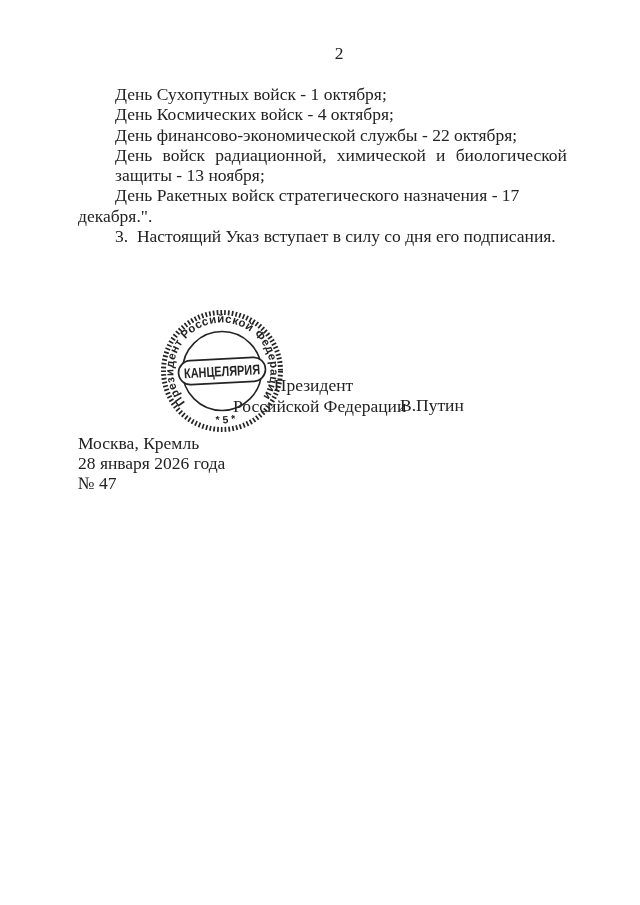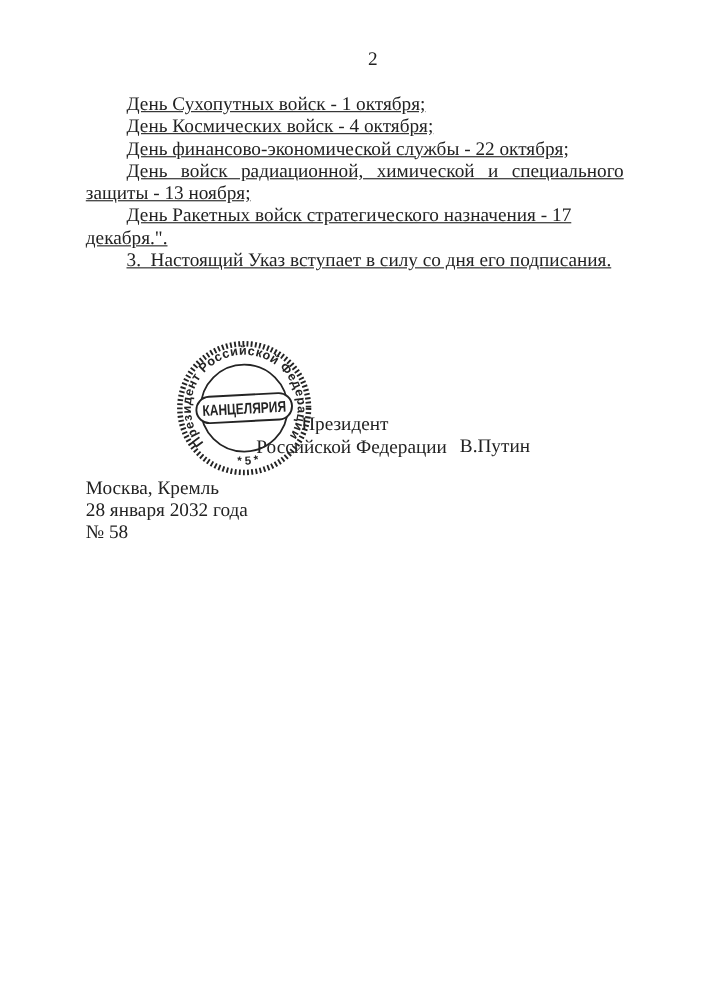--- a/index.html
+++ b/index.html
@@ -15,31 +15,31 @@
 
   .page-number {
     position: absolute; left: 78px; top: 43px; width: 522px;
     text-align: center; font-size: 17.5px; line-height: 20px;
   }
 
   .decree-block {
     position: absolute; left: 78px; top: 84px; width: 489px;
     font-size: 17.5px; line-height: 20.3px;
   }
-  .line { text-indent: 37px; text-decoration: underline; }
-  .line.flush { text-indent: 0; }
+  .line { text-indent: 37px; }
+  .line.flush { text-indent: 0; margin-left: 37px; }
   .line.justify { text-align: justify; text-align-last: justify; }
 
   .sig-title {
     position: absolute; left: 233px; top: 375px; width: 161px;
     text-align: center; font-size: 17.5px; line-height: 20.5px;
     white-space: nowrap;
   }
   .sig-name {
-    position: absolute; left: 418px; top: 395px;
+    position: absolute; left: 400px; top: 395px;
     font-size: 17.5px; line-height: 20.5px;
   }
 
   .dateline {
     position: absolute; left: 78px; top: 434px;
     font-size: 17.5px; line-height: 19.9px;
   }
 
   .stamp {
     position: absolute; left: 156px; top: 305px;
@@ -51,36 +51,36 @@
 <body>
 
 <div class="page">
 
   <div class="page-number">2</div>
 
   <div class="decree-block">
     <div class="line">День Сухопутных войск - 1 октября;</div>
     <div class="line">День Космических войск - 4 октября;</div>
     <div class="line">День финансово-экономической службы - 22 октября;</div>
-    <div class="line justify">День войск радиационной, химической и специального</div>
+    <div class="line justify">День войск радиационной, химической и биологической</div>
     <div class="line flush">защиты - 13 ноября;</div>
     <div class="line">День Ракетных войск стратегического назначения - 17 декабря.".</div>
     <div class="line">3.&nbsp; Настоящий Указ вступает в силу со дня его подписания.</div>
   </div>
 
   <div class="sig-title">
     <div>Президент</div>
     <div>Российской Федерации</div>
   </div>
   <div class="sig-name">В.Путин</div>
 
   <div class="dateline">
     <div>Москва, Кремль</div>
-    <div>28 января 2032 года</div>
-    <div>№ 58</div>
+    <div>28 января 2026 года</div>
+    <div>№ 47</div>
   </div>
 
   <svg class="stamp" viewBox="0 0 132 132" aria-hidden="true">
 
     <circle cx="66" cy="66" r="58.5" fill="none" stroke="#242424" stroke-width="5" stroke-dasharray="1.7 2.1"></circle>
 
     <circle cx="66" cy="66" r="39.5" fill="none" stroke="#242424" stroke-width="1.6"></circle>
 
     <defs>
       <path id="ringPath" d="M 41.75 108 A 48.5 48.5 0 1 1 90.25 108"></path>

